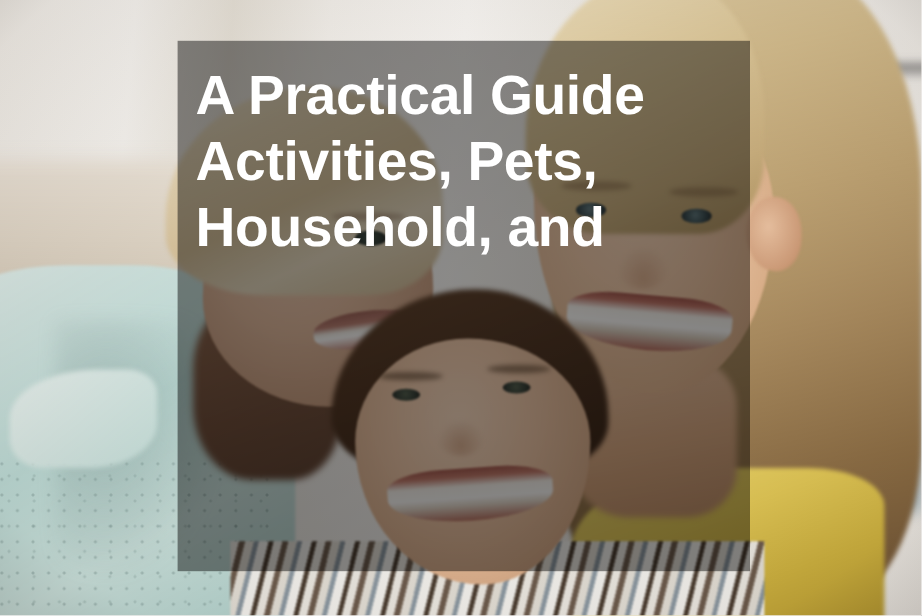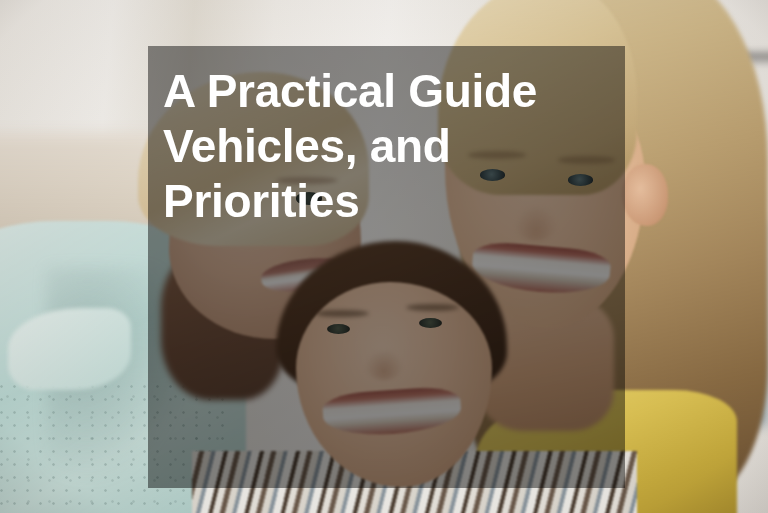--- a/index.html
+++ b/index.html
@@ -392,21 +392,20 @@
   
   .title-overlay {
     position: absolute;
     left: 148px;
     top: 34px;
     width: 477px;
     height: 442px;
     background: rgba(0, 0, 0, 0.45);
     box-sizing: border-box;
     padding: 18px 16px 10px 15px;
-    margin-top: 12px;
   }
 
   .title-text {
     margin: 0;
     color: #ffffff;
     font-family: "Liberation Sans", sans-serif;
     font-weight: 700;
     font-size: 46px;
     line-height: 55px;
     letter-spacing: -0.3px;
@@ -461,18 +460,18 @@
     <div class="boy-eye-r"></div>
     <div class="boy-nose"></div>
     <div class="boy-smile"></div>
 
     <div class="photo-grade"></div>
   </div>
 
   <div class="title-overlay">
     <h1 class="title-text">
         <span style="display: block; white-space: pre;">A Practical Guide</span>
-        <span style="display: block; white-space: pre;">Vehicles, and</span>
-        <span style="display: block; white-space: pre;">Priorities</span>
+        <span style="display: block; white-space: pre;">Activities, Pets,</span>
+        <span style="display: block; white-space: pre;">Household, and</span>
       </h1>
   </div>
 
 </div>
 
 </body></html>

